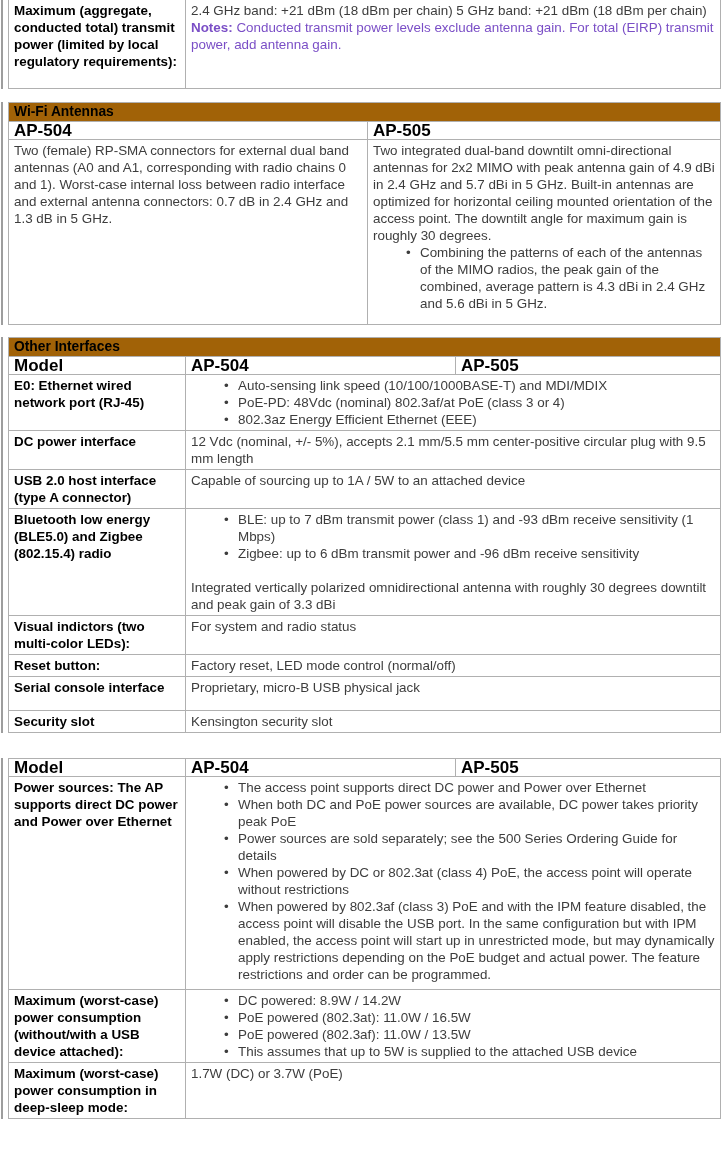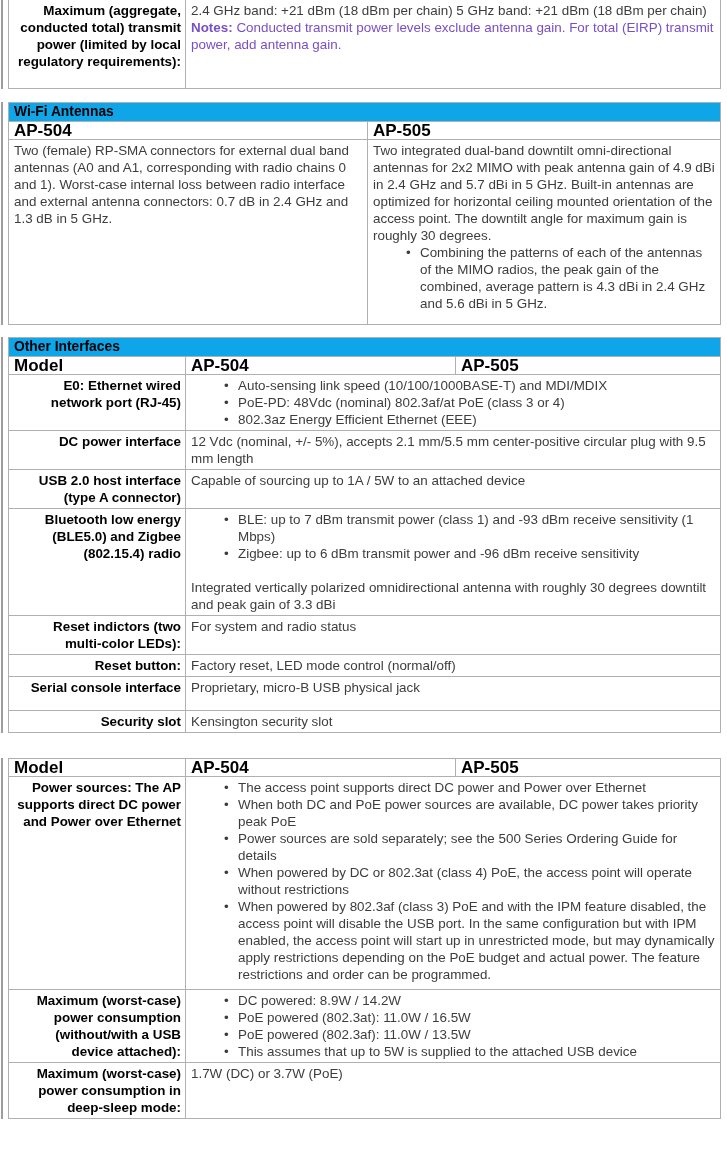--- a/index.html
+++ b/index.html
@@ -12,23 +12,23 @@
   .wrap { margin-left:1px; border-left:2px solid #9d9d9d; padding-left:5px; }
   .wrap.gap-sm { margin-bottom:13px; }
   .wrap.gap-md { margin-bottom:12px; }
   .wrap.gap-lg { margin-bottom:25px; }
   table.spec { width:712px; border-collapse:collapse; table-layout:fixed; }
   table.spec td {
     border:1px solid #b0b0b0; vertical-align:top;
     padding:2px 4px 2px 5px;
   }
   table.cut-top tr:first-child td { border-top:none; }
-  td.lbl { font-weight:bold; color:#000000;text-align:right; }
+  td.lbl { font-weight:bold; color:#000000; }
   tr.secbar td {
-    background:#0ea5e9; font-weight:bold; color:#000000;
+    background:#a16207; font-weight:bold; color:#000000;
     font-size:13.8px; height:19px; line-height:16px; padding:1px 4px 1px 5px;
   }
   tr.colhdr td {
     font-weight:bold; color:#000000; font-size:17px;
     height:18px; line-height:15px; padding:1px 4px 1px 5px;
   }
   ul.b { list-style:none; margin:0; padding:0 0 0 47px; }
   ul.b li { position:relative; }
   ul.b li::before { content:"\2022"; position:absolute; left:-14px; top:0; }
   .after-para { margin-top:17px; }
@@ -121,21 +121,21 @@
       <td class="lbl">Bluetooth low energy (BLE5.0) and Zigbee (802.15.4) radio</td>
       <td colspan="2">
         <ul class="b">
           <li>BLE: up to 7 dBm transmit power (class 1) and -93 dBm receive sensitivity (1 Mbps)</li>
           <li>Zigbee: up to 6 dBm transmit power and -96 dBm receive sensitivity</li>
         </ul>
         <div class="after-para">Integrated vertically polarized omnidirectional antenna with roughly 30 degrees downtilt and peak gain of 3.3 dBi</div>
       </td>
     </tr>
     <tr style="height:35px">
-      <td class="lbl">Reset indictors (two multi-color LEDs):</td>
+      <td class="lbl">Visual indictors (two multi-color LEDs):</td>
       <td colspan="2">For system and radio status</td>
     </tr>
     <tr style="height:19px">
       <td class="lbl">Reset button:</td>
       <td colspan="2">Factory reset, LED mode control (normal/off)</td>
     </tr>
     <tr style="height:34px">
       <td class="lbl">Serial console interface</td>
       <td colspan="2">Proprietary, micro-B USB physical jack</td>
     </tr>

